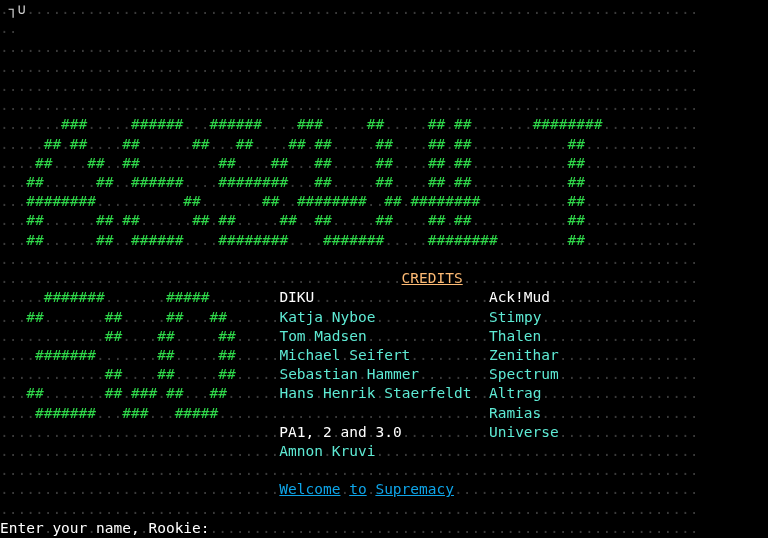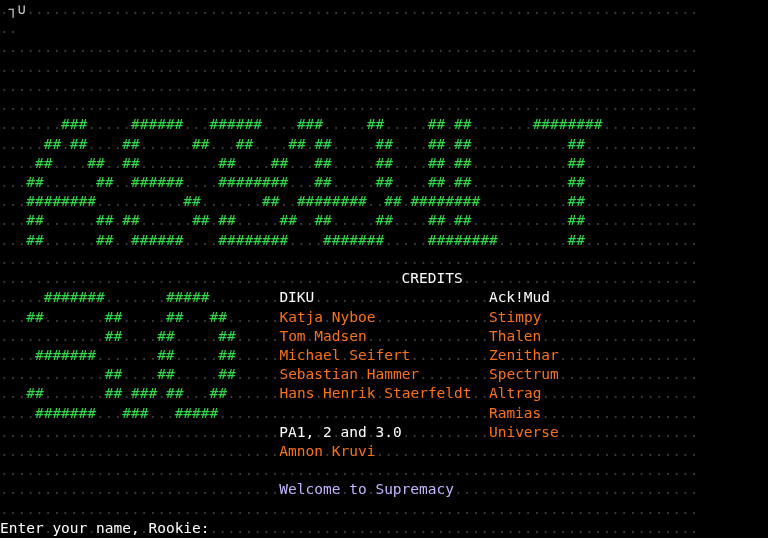--- a/index.html
+++ b/index.html
@@ -35,24 +35,24 @@
   }
   .row {
     height: 19.22px;
     white-space: pre;
     display: block;
     font-family: "DejaVu Sans Mono", "Liberation Mono", monospace;
   }
   
   .c-dot    { color: #3a3a3a; }
   .c-green  { color: #2fd94a; }
-  .c-yellow { color: #ffffff; }
-  .c-cyan   { color: #f97316; }
+  .c-yellow { color: #fdba74; text-decoration: underline; }
+  .c-cyan   { color: #5eead4; }
   .c-bcyan  { color: #ffffff; }
   .c-white  { color: #d4d4d4; }
-  .c-bgreen { color: #c4b5fd; }
+  .c-bgreen { color: #0ea5e9; text-decoration: underline; }
 </style>
 </head>
 <body>
 
 <div id="terminal">
   <div class="screen" id="screen"><div class="row"><span class="c-dot">.</span><span class="c-white">┐∪</span><span class="c-dot">.............................................................................</span></div><div class="row"><span class="c-dot">..                                                                              </span></div><div class="row"><span class="c-dot">................................................................................</span></div><div class="row"><span class="c-dot">................................................................................</span></div><div class="row"><span class="c-dot">................................................................................</span></div><div class="row"><span class="c-dot">................................................................................</span></div><div class="row"><span class="c-dot">.......</span><span class="c-green">###</span><span class="c-dot">.....</span><span class="c-green">######</span><span class="c-dot">...</span><span class="c-green">######</span><span class="c-dot">....</span><span class="c-green">###</span><span class="c-dot">.....</span><span class="c-green">##</span><span class="c-dot">.....</span><span class="c-green">##</span><span class="c-dot">.</span><span class="c-green">##</span><span class="c-dot">.......</span><span class="c-green">########</span><span class="c-dot">...........</span></div><div class="row"><span class="c-dot">.....</span><span class="c-green">##</span><span class="c-dot">.</span><span class="c-green">##</span><span class="c-dot">....</span><span class="c-green">##</span><span class="c-dot">......</span><span class="c-green">##</span><span class="c-dot">...</span><span class="c-green">##</span><span class="c-dot">....</span><span class="c-green">##</span><span class="c-dot">.</span><span class="c-green">##</span><span class="c-dot">.....</span><span class="c-green">##</span><span class="c-dot">....</span><span class="c-green">##</span><span class="c-dot">.</span><span class="c-green">##</span><span class="c-dot">...........</span><span class="c-green">##</span><span class="c-dot">.............</span></div><div class="row"><span class="c-dot">....</span><span class="c-green">##</span><span class="c-dot">....</span><span class="c-green">##</span><span class="c-dot">..</span><span class="c-green">##</span><span class="c-dot">.........</span><span class="c-green">##</span><span class="c-dot">....</span><span class="c-green">##</span><span class="c-dot">...</span><span class="c-green">##</span><span class="c-dot">.....</span><span class="c-green">##</span><span class="c-dot">....</span><span class="c-green">##</span><span class="c-dot">.</span><span class="c-green">##</span><span class="c-dot">...........</span><span class="c-green">##</span><span class="c-dot">.............</span></div><div class="row"><span class="c-dot">...</span><span class="c-green">##</span><span class="c-dot">......</span><span class="c-green">##</span><span class="c-dot">..</span><span class="c-green">######</span><span class="c-dot">....</span><span class="c-green">########</span><span class="c-dot">...</span><span class="c-green">##</span><span class="c-dot">.....</span><span class="c-green">##</span><span class="c-dot">....</span><span class="c-green">##</span><span class="c-dot">.</span><span class="c-green">##</span><span class="c-dot">...........</span><span class="c-green">##</span><span class="c-dot">.............</span></div><div class="row"><span class="c-dot">...</span><span class="c-green">########</span><span class="c-dot">..........</span><span class="c-green">##</span><span class="c-dot">.......</span><span class="c-green">##</span><span class="c-dot">..</span><span class="c-green">########</span><span class="c-dot">..</span><span class="c-green">##</span><span class="c-dot">.</span><span class="c-green">########</span><span class="c-dot">..........</span><span class="c-green">##</span><span class="c-dot">.............</span></div><div class="row"><span class="c-dot">...</span><span class="c-green">##</span><span class="c-dot">......</span><span class="c-green">##</span><span class="c-dot">.</span><span class="c-green">##</span><span class="c-dot">......</span><span class="c-green">##</span><span class="c-dot">.</span><span class="c-green">##</span><span class="c-dot">.....</span><span class="c-green">##</span><span class="c-dot">..</span><span class="c-green">##</span><span class="c-dot">.....</span><span class="c-green">##</span><span class="c-dot">....</span><span class="c-green">##</span><span class="c-dot">.</span><span class="c-green">##</span><span class="c-dot">...........</span><span class="c-green">##</span><span class="c-dot">.............</span></div><div class="row"><span class="c-dot">...</span><span class="c-green">##</span><span class="c-dot">......</span><span class="c-green">##</span><span class="c-dot">..</span><span class="c-green">######</span><span class="c-dot">....</span><span class="c-green">########</span><span class="c-dot">....</span><span class="c-green">#######</span><span class="c-dot">.....</span><span class="c-green">########</span><span class="c-dot">........</span><span class="c-green">##</span><span class="c-dot">.............</span></div><div class="row"><span class="c-dot">................................................................................</span></div><div class="row"><span class="c-dot">..............................................</span><span class="c-yellow">CREDITS</span><span class="c-dot">...........................</span></div><div class="row"><span class="c-dot">.....</span><span class="c-green">#######</span><span class="c-dot">.......</span><span class="c-green">#####</span><span class="c-dot">........</span><span class="c-bcyan">DIKU</span><span class="c-dot">....................</span><span class="c-bcyan">Ack!Mud</span><span class="c-dot">.................</span></div><div class="row"><span class="c-dot">...</span><span class="c-green">##</span><span class="c-dot">.......</span><span class="c-green">##</span><span class="c-dot">.....</span><span class="c-green">##</span><span class="c-dot">...</span><span class="c-green">##</span><span class="c-dot">......</span><span class="c-cyan">Katja</span><span class="c-dot">.</span><span class="c-cyan">Nyboe</span><span class="c-dot">.............</span><span class="c-cyan">Stimpy</span><span class="c-dot">..................</span></div><div class="row"><span class="c-dot">............</span><span class="c-green">##</span><span class="c-dot">....</span><span class="c-green">##</span><span class="c-dot">.....</span><span class="c-green">##</span><span class="c-dot">.....</span><span class="c-cyan">Tom</span><span class="c-dot">.</span><span class="c-cyan">Madsen</span><span class="c-dot">..............</span><span class="c-cyan">Thalen</span><span class="c-dot">..................</span></div><div class="row"><span class="c-dot">....</span><span class="c-green">#######</span><span class="c-dot">.......</span><span class="c-green">##</span><span class="c-dot">.....</span><span class="c-green">##</span><span class="c-dot">.....</span><span class="c-cyan">Michael</span><span class="c-dot">.</span><span class="c-cyan">Seifert</span><span class="c-dot">.........</span><span class="c-cyan">Zenithar</span><span class="c-dot">................</span></div><div class="row"><span class="c-dot">............</span><span class="c-green">##</span><span class="c-dot">....</span><span class="c-green">##</span><span class="c-dot">.....</span><span class="c-green">##</span><span class="c-dot">.....</span><span class="c-cyan">Sebastian</span><span class="c-dot">.</span><span class="c-cyan">Hammer</span><span class="c-dot">........</span><span class="c-cyan">Spectrum</span><span class="c-dot">................</span></div><div class="row"><span class="c-dot">...</span><span class="c-green">##</span><span class="c-dot">.......</span><span class="c-green">##</span><span class="c-dot">.</span><span class="c-green">###</span><span class="c-dot">.</span><span class="c-green">##</span><span class="c-dot">...</span><span class="c-green">##</span><span class="c-dot">......</span><span class="c-cyan">Hans</span><span class="c-dot">.</span><span class="c-cyan">Henrik</span><span class="c-dot">.</span><span class="c-cyan">Staerfeldt</span><span class="c-dot">..</span><span class="c-cyan">Altrag</span><span class="c-dot">..................</span></div><div class="row"><span class="c-dot">....</span><span class="c-green">#######</span><span class="c-dot">...</span><span class="c-green">###</span><span class="c-dot">...</span><span class="c-green">#####</span><span class="c-dot">...............................</span><span class="c-cyan">Ramias</span><span class="c-dot">..................</span></div><div class="row"><span class="c-dot">................................</span><span class="c-bcyan">PA1,</span><span class="c-dot">.</span><span class="c-bcyan">2</span><span class="c-dot">.</span><span class="c-bcyan">and</span><span class="c-dot">.</span><span class="c-bcyan">3.0</span><span class="c-dot">..........</span><span class="c-cyan">Universe</span><span class="c-dot">................</span></div><div class="row"><span class="c-dot">................................</span><span class="c-cyan">Amnon</span><span class="c-dot">.</span><span class="c-cyan">Kruvi</span><span class="c-dot">.....................................</span></div><div class="row"><span class="c-dot">................................................................................</span></div><div class="row"><span class="c-dot">................................</span><span class="c-bgreen">Welcome</span><span class="c-dot">.</span><span class="c-bgreen">to</span><span class="c-dot">.</span><span class="c-bgreen">Supremacy</span><span class="c-dot">............................</span></div><div class="row"><span class="c-dot">................................................................................</span></div><div class="row"><span class="c-bcyan">Enter</span><span class="c-dot">.</span><span class="c-bcyan">your</span><span class="c-dot">.</span><span class="c-bcyan">name,</span><span class="c-dot">.</span><span class="c-bcyan">Rookie:</span><span class="c-dot">........................................................</span></div></div>
 </div>
 
 </body></html>

